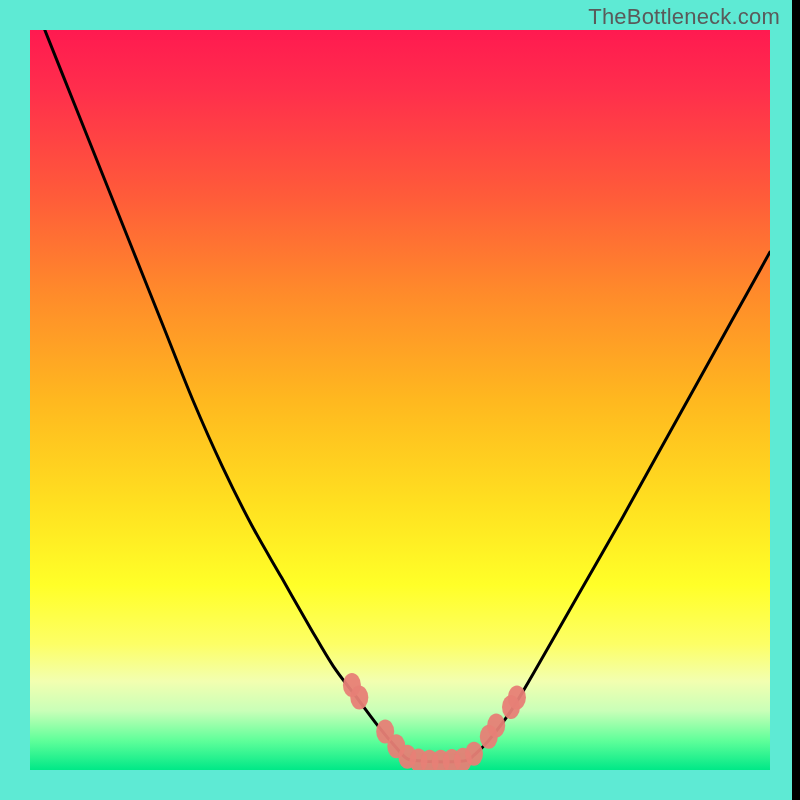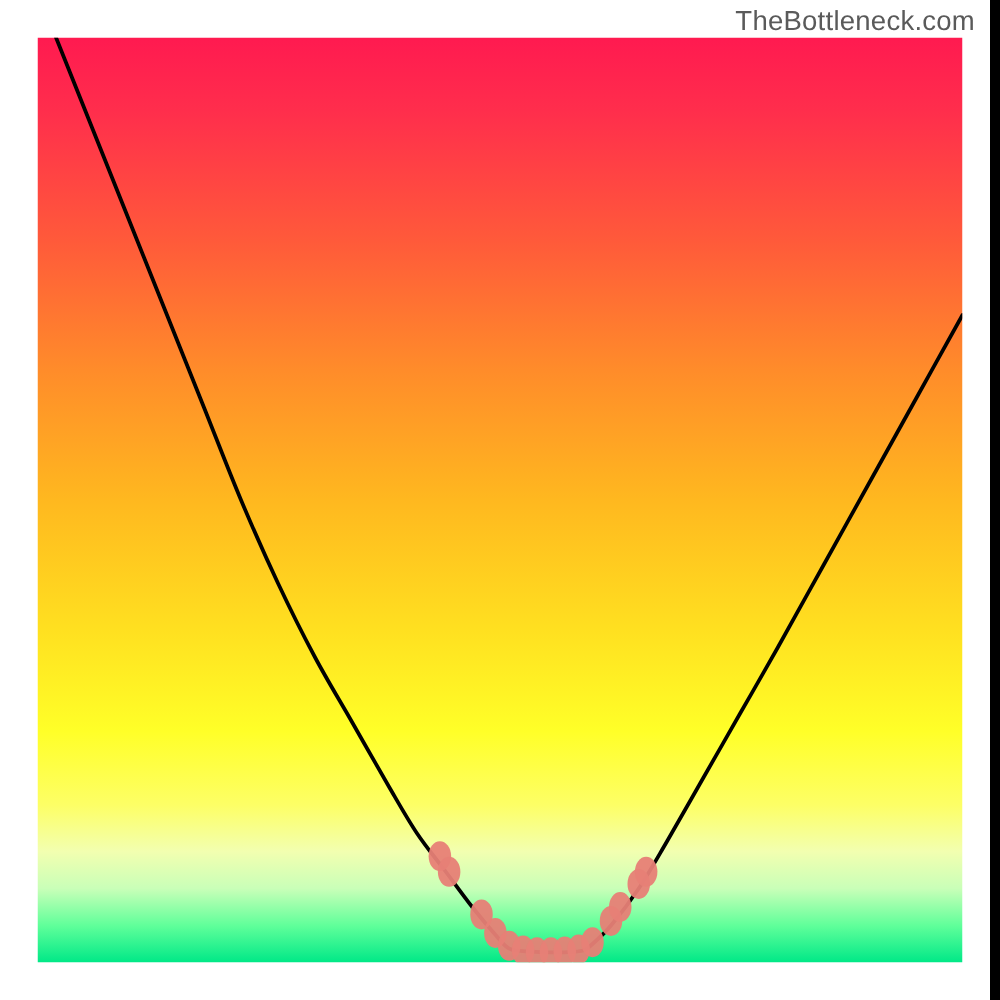--- a/index.html
+++ b/index.html
@@ -7,21 +7,21 @@
     padding: 0;
     width: 800px;
     height: 800px;
     background: #000;
     overflow: hidden;
   }
   .frame {
     position: relative;
     width: 792px;
     height: 800px;
-    background: #ffffff;
+    background: #5eead4;
   }
   .plot-area {
     position: absolute;
     left: 30px;
     top: 30px;
     width: 740px;
     height: 740px;
     overflow: hidden;
   }
   .gradient {

